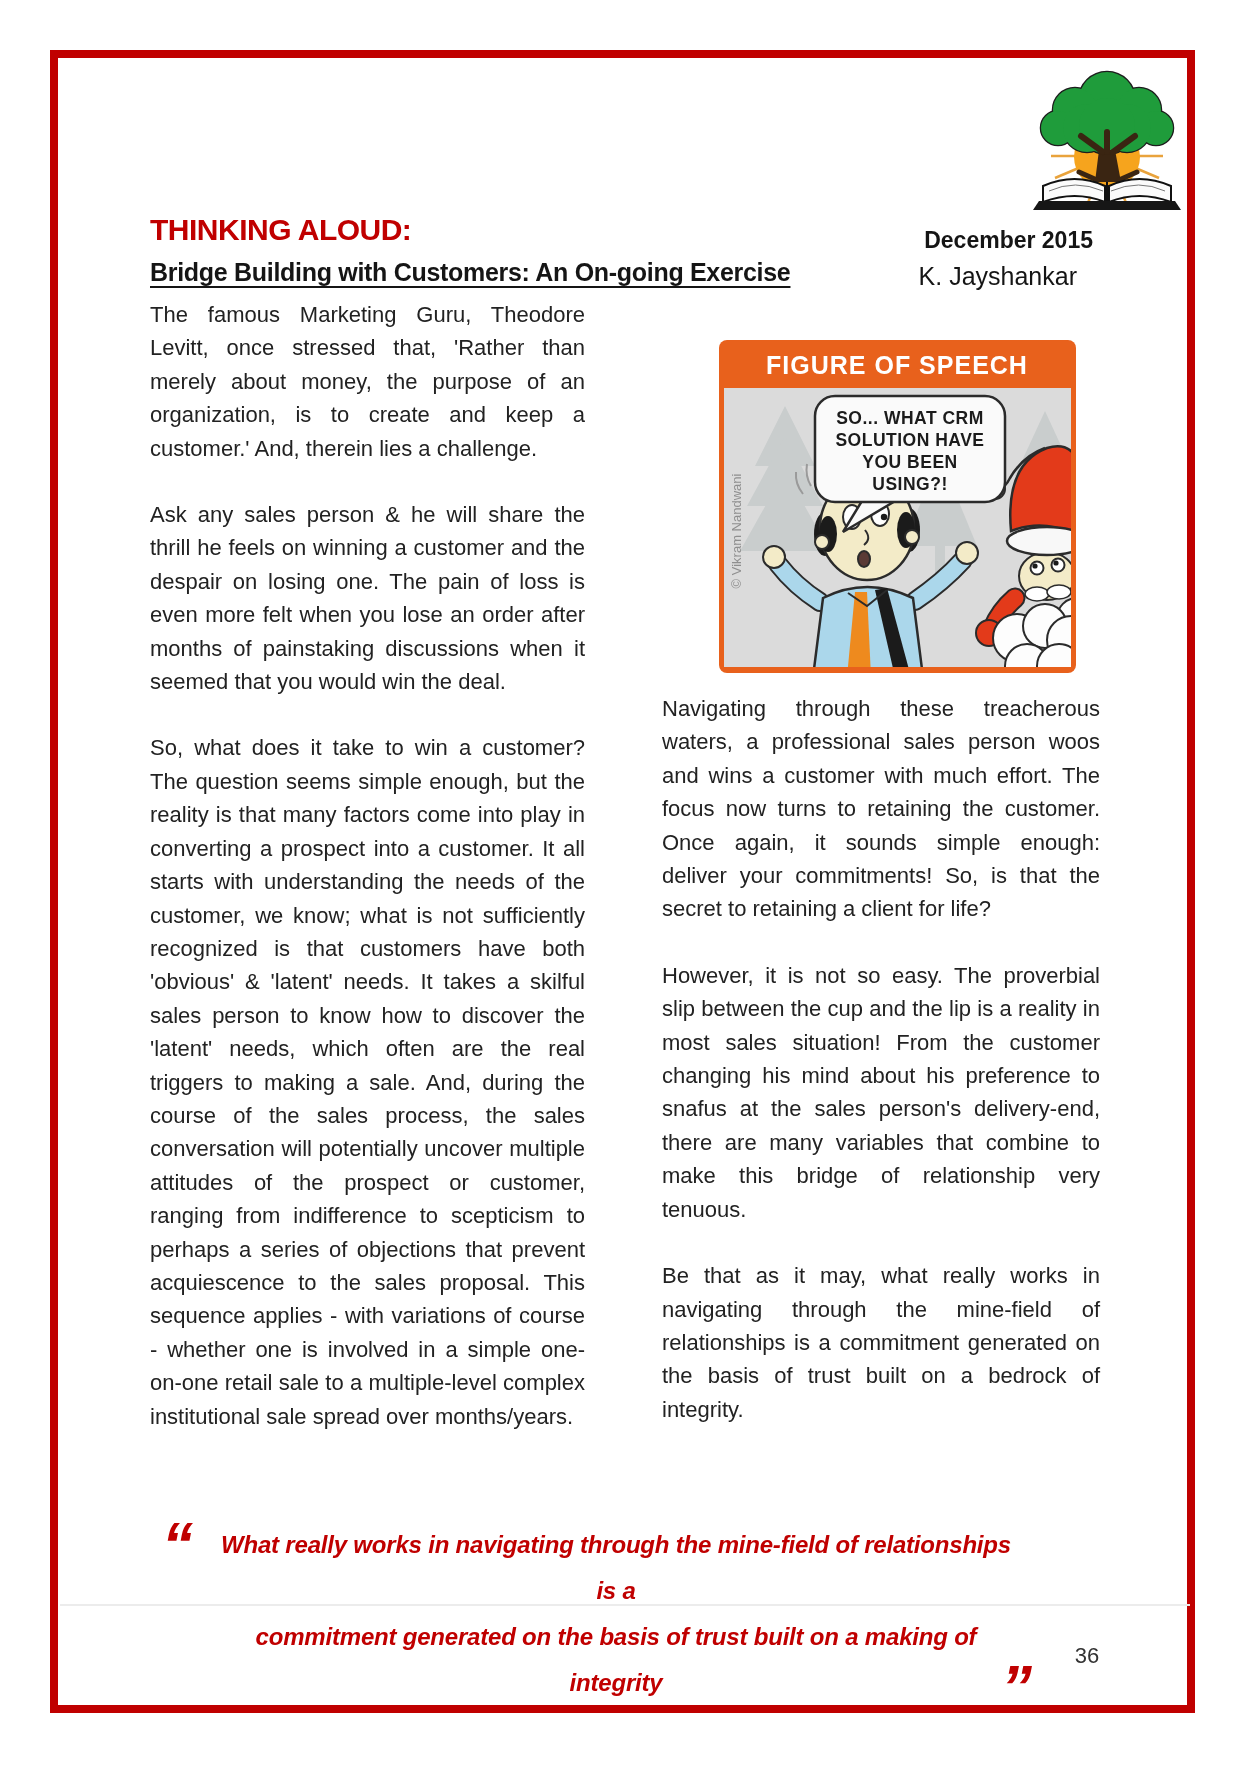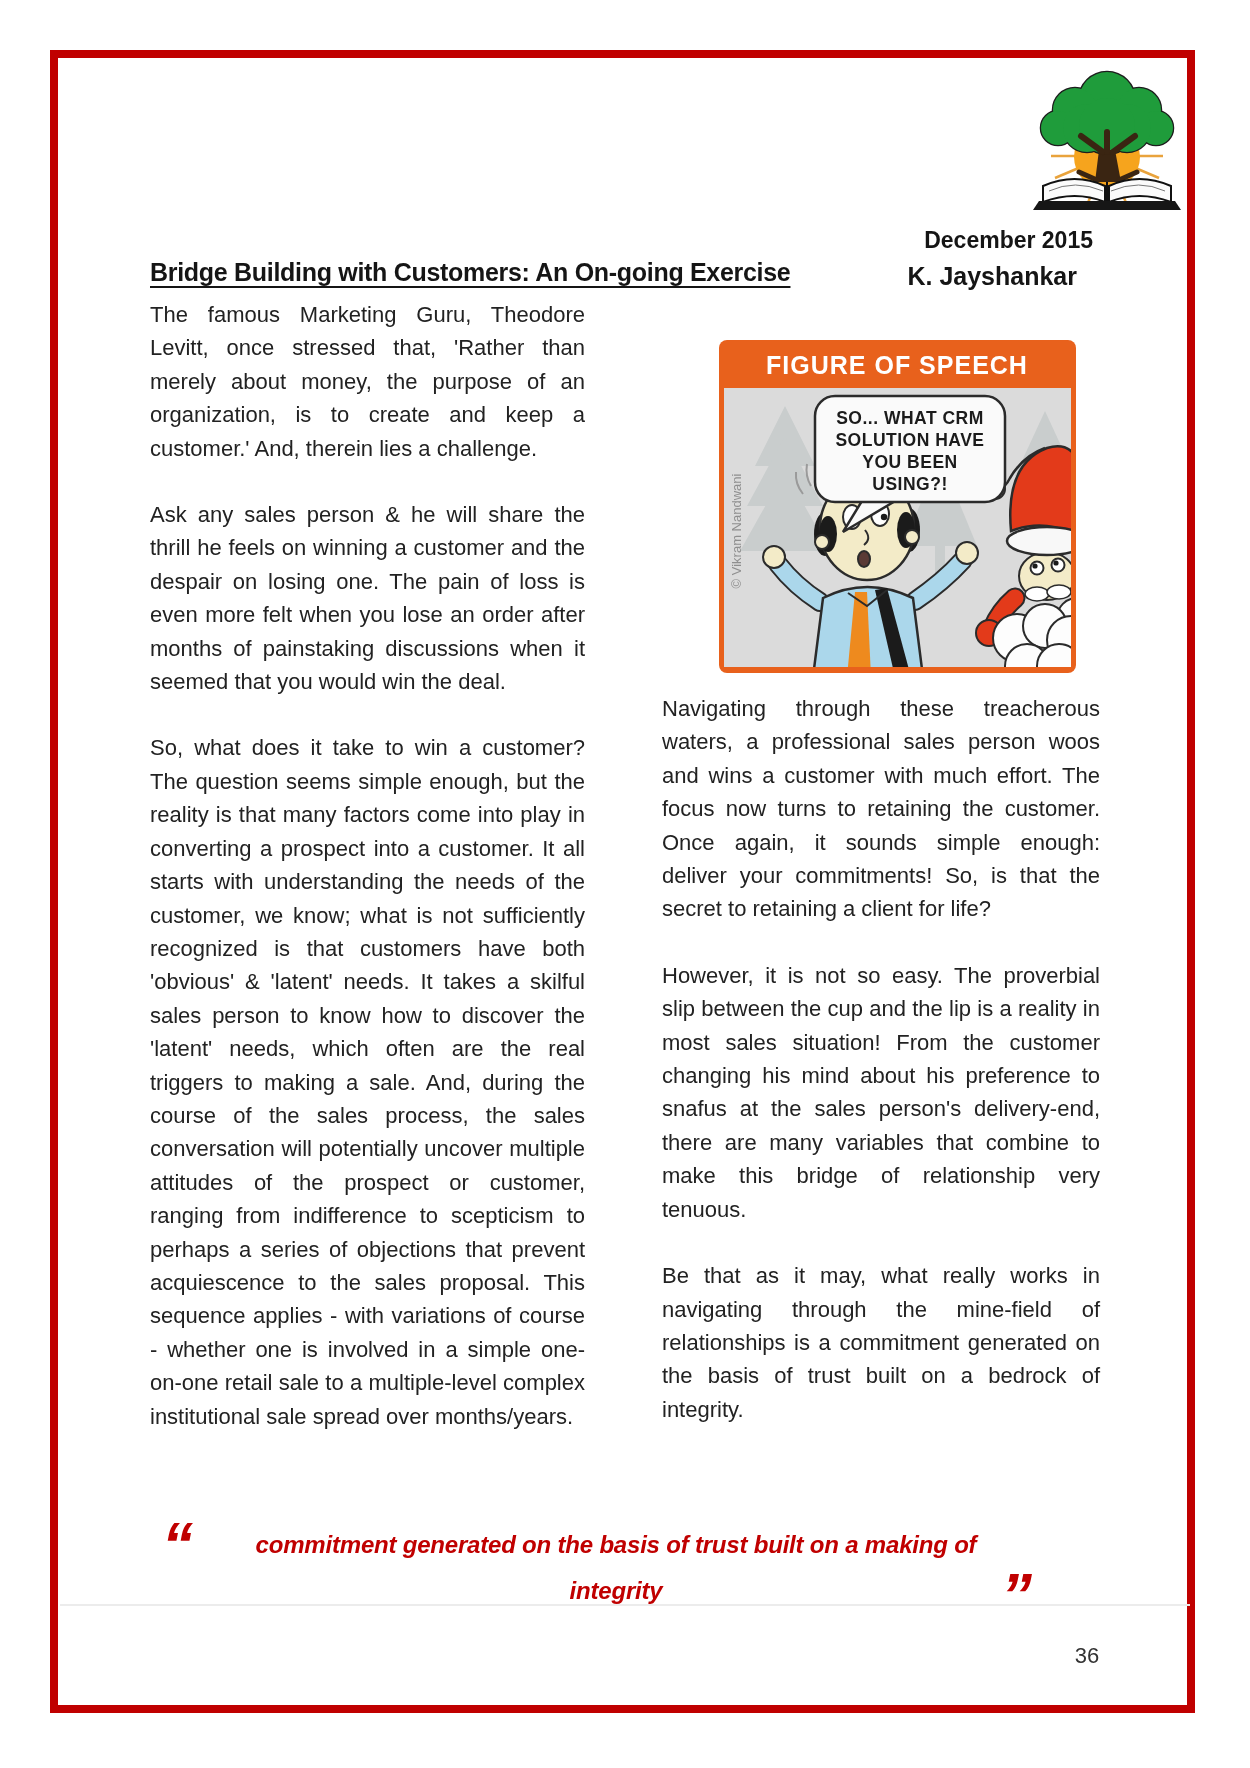--- a/index.html
+++ b/index.html
@@ -21,21 +21,21 @@
     position:absolute; right:157px; top:227px; width:300px; text-align:right;
     font-size:23px; font-weight:bold; color:#151515;
   }
   .article-title {
     position:absolute; left:150px; top:258px; font-size:25px; font-weight:bold;
     color:#151515; text-decoration:underline; text-underline-offset:5px;
     text-decoration-thickness:2px; letter-spacing:-0.3px;
   }
   .author {
     position:absolute; right:173px; top:262px; width:300px; text-align:right;
-    font-size:25px; font-weight:bold; color:#151515;
+    font-size:25px; font-weight:normal; color:#151515;
   }
   .col { position:absolute; font-size:22px; line-height:33.4px; text-align:justify; color:#222222; }
   .col p { margin-bottom:33px; }
   .col-left  { left:150px; top:298px; width:435px; }
   .col-right { left:662px; top:692px; width:438px; }
   .cartoon { position:absolute; left:715px; top:336px; width:365px; height:341px; }
   .cartoon-title-text {
     font-family:"Liberation Sans", sans-serif; font-size:25px; font-weight:bold;
     fill:#FFFFFF; letter-spacing:1px;
   }
@@ -115,20 +115,21 @@
     <g>
       <path d="M18,126 Q50,112 80,126 L80,142 Q50,130 18,142 Z" fill="#FBFBFB" stroke="#111" stroke-width="2"></path>
       <path d="M146,126 Q114,112 84,126 L84,142 Q114,130 146,142 Z" fill="#FBFBFB" stroke="#111" stroke-width="2"></path>
       <path d="M24,131 Q50,119 78,131" fill="none" stroke="#777" stroke-width="1"></path>
       <path d="M140,131 Q114,119 86,131" fill="none" stroke="#777" stroke-width="1"></path>
       <line x1="82" y1="122" x2="82" y2="142" stroke="#111" stroke-width="2"></line>
       <path d="M14,141 L150,141 L156,150 L8,150 Z" fill="#161616"></path>
     </g>
   </svg>
 
+  <div class="section-title">THINKING ALOUD:</div>
   <div class="issue-date">December 2015</div>
   <div class="article-title">Bridge Building with Customers: An On-going Exercise</div>
   <div class="author">K. Jayshankar</div>
 
   <div class="col col-left">
     <p>The famous Marketing Guru, Theodore Levitt, once stressed that, 'Rather than merely about money, the purpose of an organization, is to create and keep a customer.' And, therein lies a challenge.</p>
     <p>Ask any sales person &amp; he will share the thrill he feels on winning a customer and the despair on losing one. The pain of loss is even more felt when you lose an order after months of painstaking discussions when it seemed that you would win the deal.</p>
     <p>So, what does it take to win a customer? The question seems simple enough, but the reality is that many factors come into play in converting a prospect into a customer. It all starts with understanding the needs of the customer, we know; what is not sufficiently recognized is that customers have both 'obvious' &amp; 'latent' needs. It takes a skilful sales person to know how to discover the 'latent' needs, which often are the real triggers to making a sale. And, during the course of the sales process, the sales conversation will potentially uncover multiple attitudes of the prospect or customer, ranging from indifference to scepticism to perhaps a series of objections that prevent acquiescence to the sales proposal. This sequence applies - with variations of course - whether one is involved in a simple one-on-one retail sale to a multiple-level complex institutional sale spread over months/years.</p>
   </div>
 
@@ -225,20 +226,21 @@
   <div class="col col-right">
     <p>Navigating through these treacherous waters, a professional sales person woos and wins a customer with much effort. The focus now turns to retaining the customer. Once again, it sounds simple enough: deliver your commitments! So, is that the secret to retaining a client for life?</p>
     <p>However, it is not so easy. The proverbial slip between the cup and the lip is a reality in most sales situation! From the customer changing his mind about his preference to snafus at the sales person's delivery-end, there are many variables that combine to make this bridge of relationship very tenuous.</p>
     <p>Be that as it may, what really works in navigating through the mine-field of relationships is a commitment generated on the basis of trust built on a bedrock of integrity.</p>
   </div>
 
   <div class="quote-rule"></div>
   <div class="pull-quote">
     <span class="pq-open">“</span>
     <div class="pq-text">
+      <div>What really works in navigating through the mine-field of relationships is a</div>
       <div>commitment generated on the basis of trust built on a making of integrity</div>
     </div>
     <span class="pq-close">”</span>
   </div>
 
   <div class="page-number">36</div>
 
 </div>
 
 </body></html>

